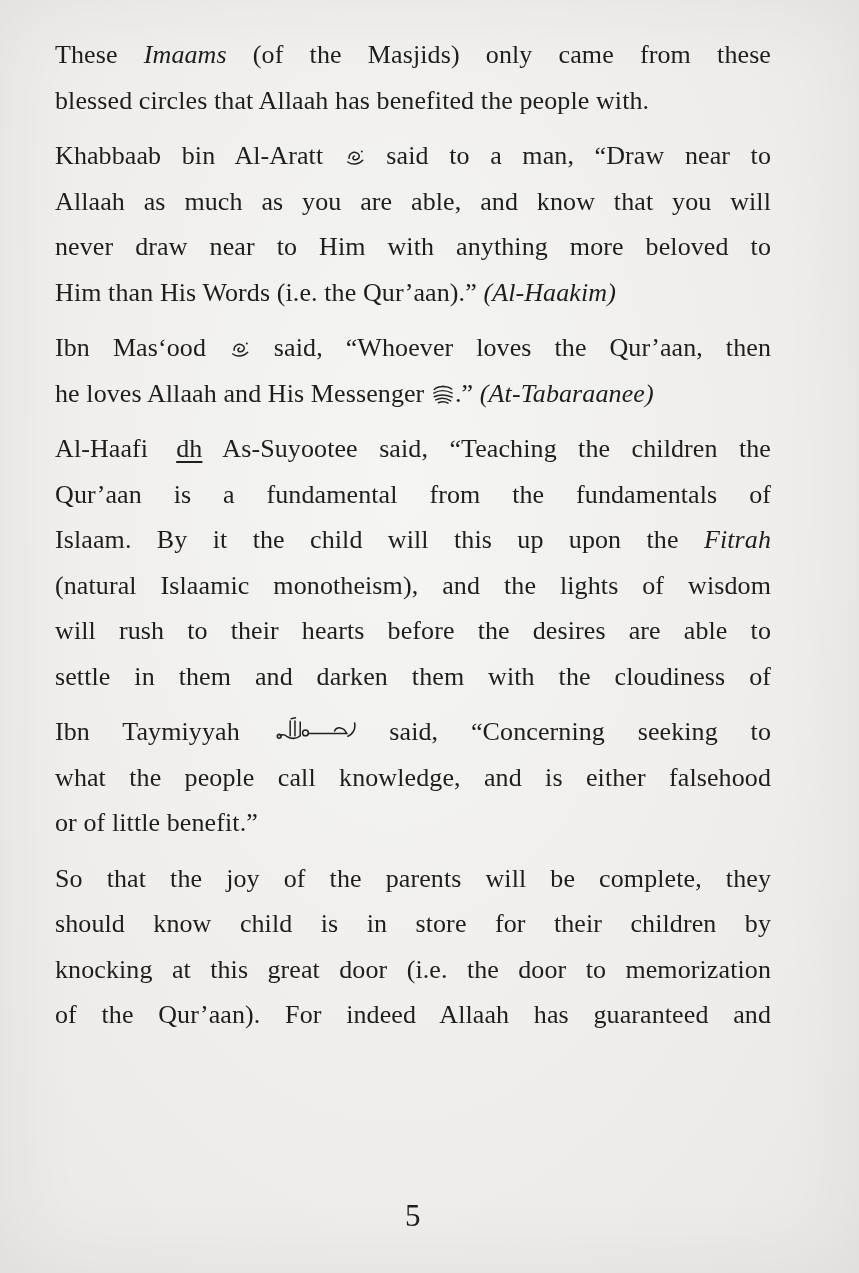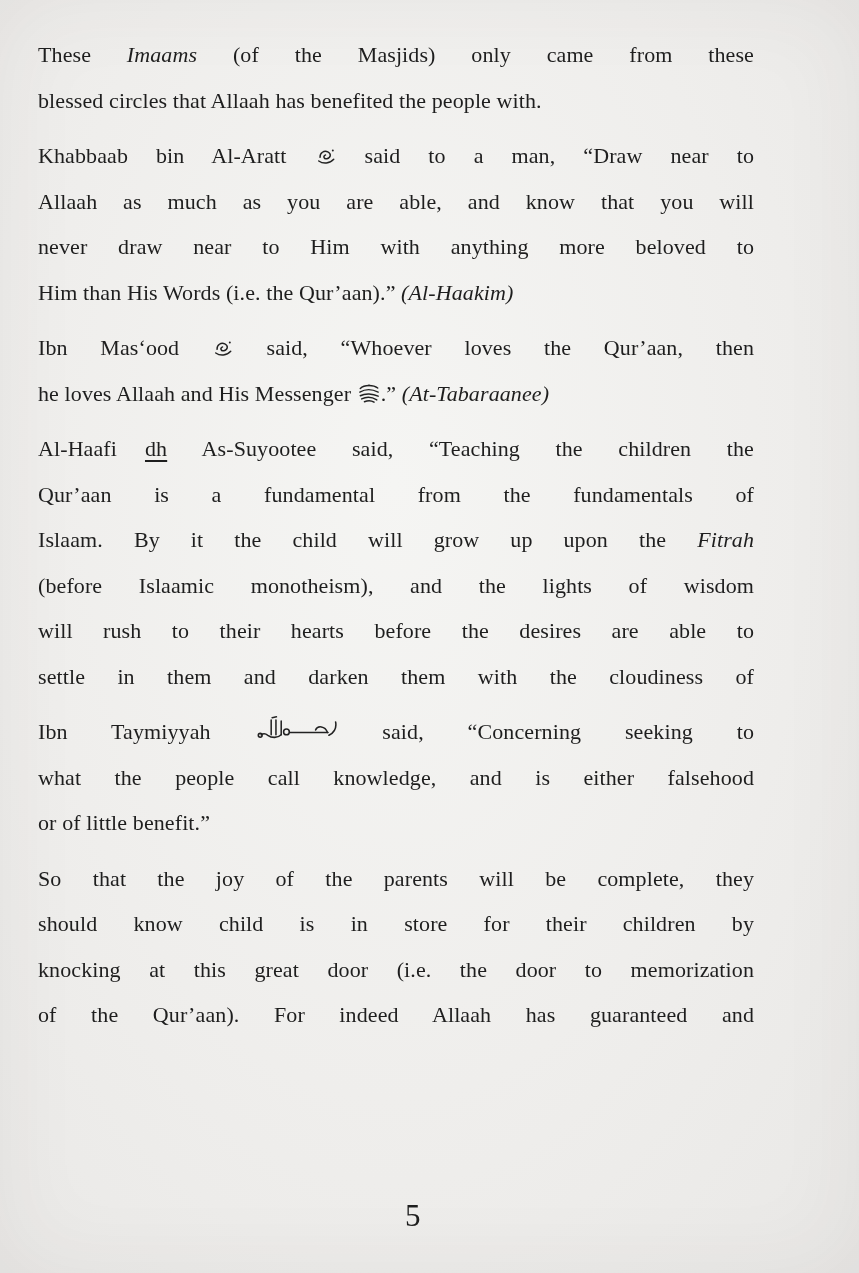--- a/index.html
+++ b/index.html
@@ -14,24 +14,24 @@
     overflow: hidden;
     -webkit-font-smoothing: antialiased;
   }
   .page {
     position: absolute;
     inset: 0;
     box-shadow: inset 0 0 90px rgba(60,55,45,0.06);
   }
   .text-block {
     position: absolute;
-    left: 38px;
+    left: 55px;
     top: 32px;
     width: 716px;
-    font-size: 22px;
+    font-size: 26px;
     line-height: 45.5px;
     letter-spacing: 0.1px;
   }
   .paragraph { margin: 0 0 10px 0; }
   .paragraph:last-child { margin-bottom: 0; }
   .line {
     text-align: justify;
     text-align-last: justify;
     white-space: normal;
   }
@@ -98,22 +98,22 @@
     <path d="M3 11 C9 7.5 17 8 23 11"></path>
     <path d="M3.5 15 C9 12 17 12.5 23 15.5"></path>
     <path d="M5 18.5 C10 16 16.5 16.5 21.5 19.5"></path>
     <path d="M8 21.5 C12 19.8 15.5 20 18.5 22"></path>
     <circle class="dot" cx="13" cy="3.6" r="1"></circle>
   </svg><span class="seg-text">.” </span><span class="seg-italic">(At-Tabaraanee)</span></div>
       </div>
       <div class="paragraph">
         <div class="line"><span class="seg-text">Al-Haafi</span><span class="seg-underline">dh</span><span class="seg-text"> As-Suyootee said, “Teaching the children the</span></div>
         <div class="line"><span class="seg-text">Qur’aan is a fundamental from the fundamentals of</span></div>
-        <div class="line"><span class="seg-text">Islaam. By it the child will grow up upon the </span><span class="seg-italic">Fitrah</span></div>
-        <div class="line"><span class="seg-text">(before Islaamic monotheism), and the lights of wisdom</span></div>
+        <div class="line"><span class="seg-text">Islaam. By it the child will this up upon the </span><span class="seg-italic">Fitrah</span></div>
+        <div class="line"><span class="seg-text">(natural Islaamic monotheism), and the lights of wisdom</span></div>
         <div class="line"><span class="seg-text">will rush to their hearts before the desires are able to</span></div>
         <div class="line"><span class="seg-text">settle in them and darken them with the cloudiness of</span></div>
       </div>
       <div class="paragraph">
         <div class="line"><span class="seg-text">Ibn Taymiyyah </span><svg class="inline-icon rahimahullah" width="84" height="30" viewBox="0 0 88 30" aria-hidden="true">
     <path d="M85.5 5.5 C86.5 11 84.5 16.5 78.5 19.5"></path>
     <path d="M77 16.5 C74.5 9.5 66.5 9 64.5 14"></path>
     <path d="M77.5 16.5 L37.5 16.5"></path>
     <circle cx="34" cy="16" r="3"></circle>
     <path d="M28.5 4.5 L28.5 19"></path>

